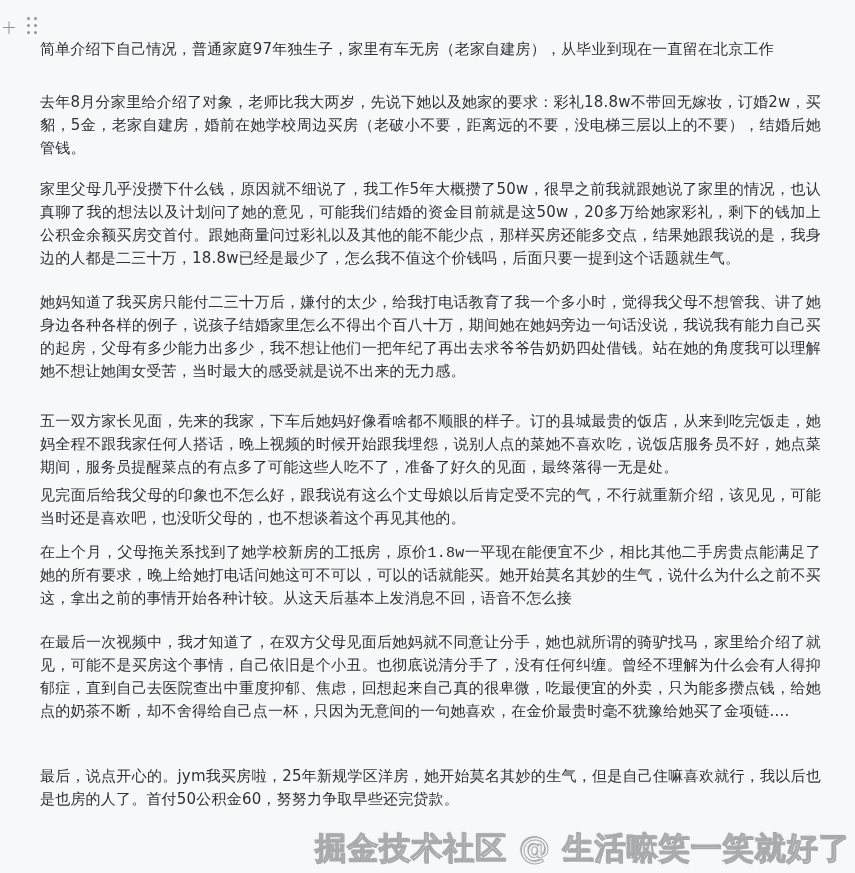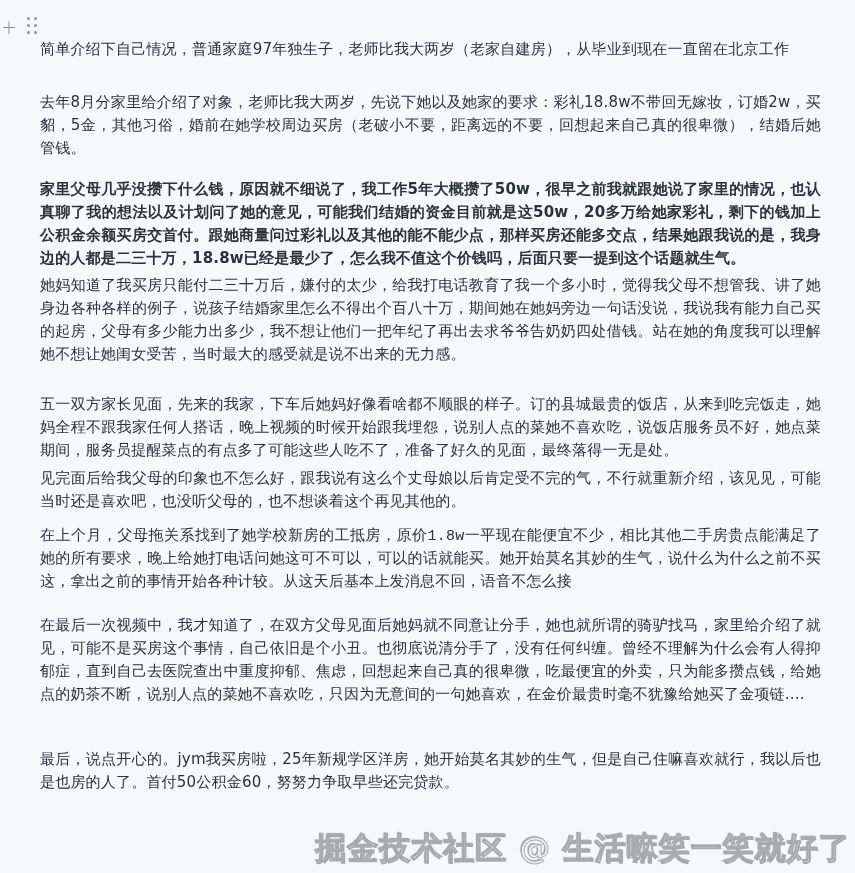--- a/index.html
+++ b/index.html
@@ -51,21 +51,21 @@
   }
   .doc p {
     font-size: 15px;
     line-height: 23px;
     color: #2d3138;
     text-align: justify;
     letter-spacing: 0.2px;
   }
   .doc p:nth-of-type(1) { margin-bottom: 30px; }
   .doc p:nth-of-type(2) { margin-bottom: 18px; }
-  .doc p:nth-of-type(3) { margin-bottom: 4px; font-weight: bold; }
+  .doc p:nth-of-type(3) { margin-bottom: 21px; }
   .doc p:nth-of-type(4) { margin-bottom: 28px; }
   .doc p:nth-of-type(5) { margin-bottom: 4px; font-family: Liberation Mono, monospace; }
   .doc p:nth-of-type(6) { margin-bottom: 12px; }
   .doc p:nth-of-type(7) { margin-bottom: 20px; font-family: Liberation Mono, monospace; }
   .doc p:nth-of-type(8) { margin-bottom: 42px; }
   .doc p:nth-of-type(9) { margin-bottom: 0; }
   
   .watermark {
     position: absolute;
     right: 4px; bottom: 3px;
@@ -90,26 +90,26 @@
       <i></i>
         <i></i>
       <i></i>
         <i></i>
       <i></i>
         <i></i>
     </span>
   </div>
 
   <div class="doc">
-    <p>简单介绍下自己情况，普通家庭97年独生子，老师比我大两岁（老家自建房），从毕业到现在一直留在北京工作</p>
-    <p>去年8月分家里给介绍了对象，老师比我大两岁，先说下她以及她家的要求：彩礼18.8w不带回无嫁妆，订婚2w，买貂，5金，其他习俗，婚前在她学校周边买房（老破小不要，距离远的不要，回想起来自己真的很卑微），结婚后她管钱。</p>
+    <p>简单介绍下自己情况，普通家庭97年独生子，家里有车无房（老家自建房），从毕业到现在一直留在北京工作</p>
+    <p>去年8月分家里给介绍了对象，老师比我大两岁，先说下她以及她家的要求：彩礼18.8w不带回无嫁妆，订婚2w，买貂，5金，老家自建房，婚前在她学校周边买房（老破小不要，距离远的不要，没电梯三层以上的不要），结婚后她管钱。</p>
     <p>家里父母几乎没攒下什么钱，原因就不细说了，我工作5年大概攒了50w，很早之前我就跟她说了家里的情况，也认真聊了我的想法以及计划问了她的意见，可能我们结婚的资金目前就是这50w，20多万给她家彩礼，剩下的钱加上公积金余额买房交首付。跟她商量问过彩礼以及其他的能不能少点，那样买房还能多交点，结果她跟我说的是，我身边的人都是二三十万，18.8w已经是最少了，怎么我不值这个价钱吗，后面只要一提到这个话题就生气。</p>
     <p>她妈知道了我买房只能付二三十万后，嫌付的太少，给我打电话教育了我一个多小时，觉得我父母不想管我、讲了她身边各种各样的例子，说孩子结婚家里怎么不得出个百八十万，期间她在她妈旁边一句话没说，我说我有能力自己买的起房，父母有多少能力出多少，我不想让他们一把年纪了再出去求爷爷告奶奶四处借钱。站在她的角度我可以理解她不想让她闺女受苦，当时最大的感受就是说不出来的无力感。</p>
     <p>五一双方家长见面，先来的我家，下车后她妈好像看啥都不顺眼的样子。订的县城最贵的饭店，从来到吃完饭走，她妈全程不跟我家任何人搭话，晚上视频的时候开始跟我埋怨，说别人点的菜她不喜欢吃，说饭店服务员不好，她点菜期间，服务员提醒菜点的有点多了可能这些人吃不了，准备了好久的见面，最终落得一无是处。</p>
     <p>见完面后给我父母的印象也不怎么好，跟我说有这么个丈母娘以后肯定受不完的气，不行就重新介绍，该见见，可能当时还是喜欢吧，也没听父母的，也不想谈着这个再见其他的。</p>
     <p>在上个月，父母拖关系找到了她学校新房的工抵房，原价1.8w一平现在能便宜不少，相比其他二手房贵点能满足了她的所有要求，晚上给她打电话问她这可不可以，可以的话就能买。她开始莫名其妙的生气，说什么为什么之前不买这，拿出之前的事情开始各种计较。从这天后基本上发消息不回，语音不怎么接</p>
-    <p>在最后一次视频中，我才知道了，在双方父母见面后她妈就不同意让分手，她也就所谓的骑驴找马，家里给介绍了就见，可能不是买房这个事情，自己依旧是个小丑。也彻底说清分手了，没有任何纠缠。曾经不理解为什么会有人得抑郁症，直到自己去医院查出中重度抑郁、焦虑，回想起来自己真的很卑微，吃最便宜的外卖，只为能多攒点钱，给她点的奶茶不断，说别人点的菜她不喜欢吃，只因为无意间的一句她喜欢，在金价最贵时毫不犹豫给她买了金项链....</p>
+    <p>在最后一次视频中，我才知道了，在双方父母见面后她妈就不同意让分手，她也就所谓的骑驴找马，家里给介绍了就见，可能不是买房这个事情，自己依旧是个小丑。也彻底说清分手了，没有任何纠缠。曾经不理解为什么会有人得抑郁症，直到自己去医院查出中重度抑郁、焦虑，回想起来自己真的很卑微，吃最便宜的外卖，只为能多攒点钱，给她点的奶茶不断，却不舍得给自己点一杯，只因为无意间的一句她喜欢，在金价最贵时毫不犹豫给她买了金项链....</p>
     <p>最后，说点开心的。jym我买房啦，25年新规学区洋房，她开始莫名其妙的生气，但是自己住嘛喜欢就行，我以后也是也房的人了。首付50公积金60，努努力争取早些还完贷款。</p>
   </div>
 
   <div class="watermark">掘金技术社区 @ 生活嘛笑一笑就好了</div>
 
 </div>
 
 </body></html>

